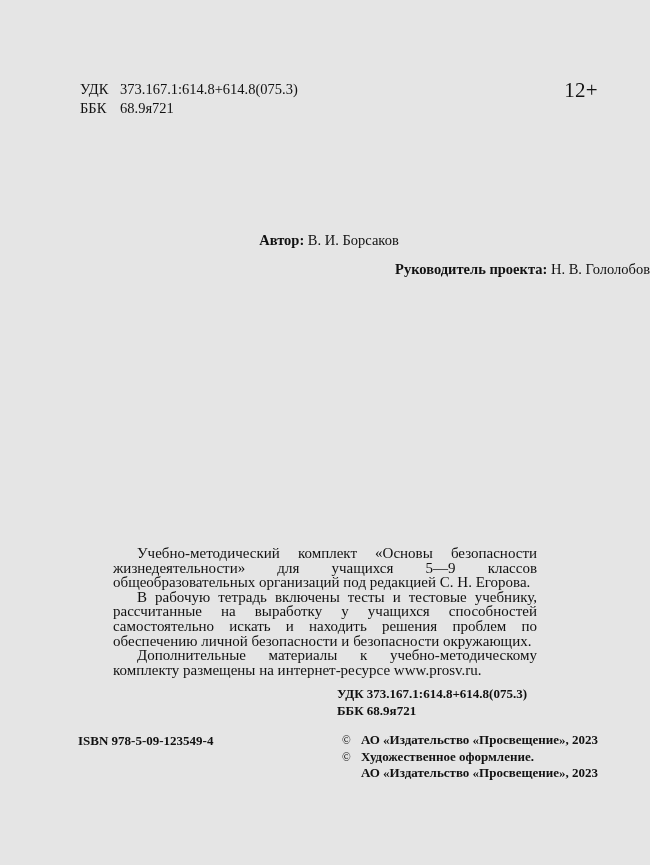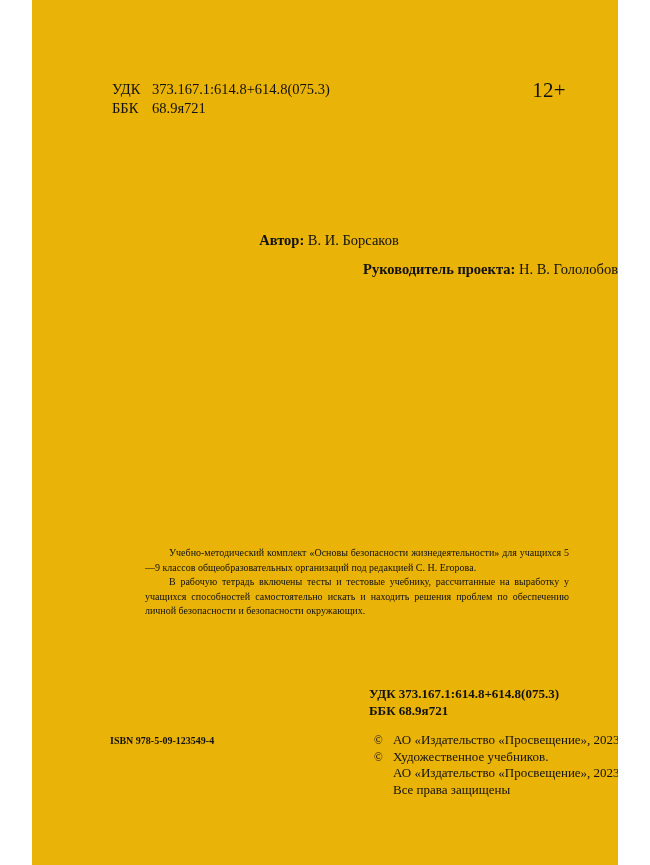--- a/index.html
+++ b/index.html
@@ -10,24 +10,24 @@
   }
 
   body {
     font-family: "Liberation Serif", "DejaVu Serif", serif;
     color: #111111;
     -webkit-font-smoothing: antialiased;
   }
 
   #page {
     position: relative;
-    width: 586px;
+    width: 650px;
     height: 865px;
     margin: 0 auto;
-    background: #eab308;
+    background: #e5e5e5;
     overflow: hidden;
   }
 
   
   .classification-header {
     position: absolute;
     left: 80px;
     top: 80px;
     font-size: 14.5px;
     line-height: 18.5px;
@@ -81,21 +81,21 @@
   .credits .credit-name {
     font-weight: normal;
   }
 
   
   .annotation {
     position: absolute;
     left: 113px;
     top: 546px;
     width: 424px;
-    font-size: 10px;
+    font-size: 15px;
     line-height: 14.6px;
     text-align: justify;
     text-justify: inter-word;
   }
   .annotation p {
     margin: 0;
     text-indent: 24px;
   }
 
   
@@ -111,21 +111,21 @@
   .classification-footer .frow {
     display: block;
   }
 
   
   .isbn {
     position: absolute;
     left: 78px;
     top: 733px;
     font-weight: bold;
-    font-size: 10px;
+    font-size: 13px;
     line-height: 16px;
     white-space: nowrap;
   }
 
   
   .copyright {
     position: absolute;
     left: 342px;
     top: 732px;
     font-size: 13px;
@@ -140,20 +140,21 @@
     flex: 0 0 19px;
     font-size: 11.5px;
     line-height: 16.5px;
   }
   .copyright .cp-mark.blank {
     visibility: hidden;
   }
   .copyright .cp-text {
     flex: 1 1 auto;
     white-space: nowrap;
+    font-weight: bold;
   }
 </style>
 </head>
 <body>
 
 <div id="page">
 
   <div class="classification-header">
     <span class="crow">
       <span class="clabel">УДК</span><span class="cvalue">373.167.1:614.8+614.8(075.3)</span>
@@ -172,41 +173,38 @@
     </div>
     <div class="credit-line">
       <span class="credit-role">Руководитель проекта:</span>
       <span class="credit-name">Н. В. Гололобов</span>
     </div>
   </div>
 
   <div class="annotation">
     <p>Учебно-методический комплект «Основы безопасности жизнедеятельности» для учащихся 5—9 классов общеобразовательных организаций под редакцией С. Н. Егорова.</p>
     <p>В рабочую тетрадь включены тесты и тестовые учебнику, рассчитанные на выработку у учащихся способностей самостоятельно искать и находить решения проблем по обеспечению личной безопасности и безопасности окружающих.</p>
+    <p>Дополнительные материалы к учебно-методическому комплекту размещены на интернет-ресурсе www.prosv.ru.</p>
   </div>
 
   <div class="classification-footer">
     <span class="frow">УДК 373.167.1:614.8+614.8(075.3)</span>
     <span class="frow">ББК 68.9я721</span>
   </div>
 
   <div class="isbn">ISBN 978-5-09-123549-4</div>
 
   <div class="copyright">
     <div class="cp-row">
       <span class="cp-mark">©</span>
       <span class="cp-text">АО «Издательство «Просвещение», 2023</span>
     </div>
     <div class="cp-row">
       <span class="cp-mark">©</span>
-      <span class="cp-text">Художественное учебников.</span>
+      <span class="cp-text">Художественное оформление.</span>
     </div>
     <div class="cp-row">
       <span class="cp-mark blank">&nbsp;</span>
       <span class="cp-text">АО «Издательство «Просвещение», 2023</span>
     </div>
-    <div class="cp-row">
-      <span class="cp-mark blank">&nbsp;</span>
-      <span class="cp-text">Все права защищены</span>
-    </div>
   </div>
 
 </div>
 
 </body></html>

